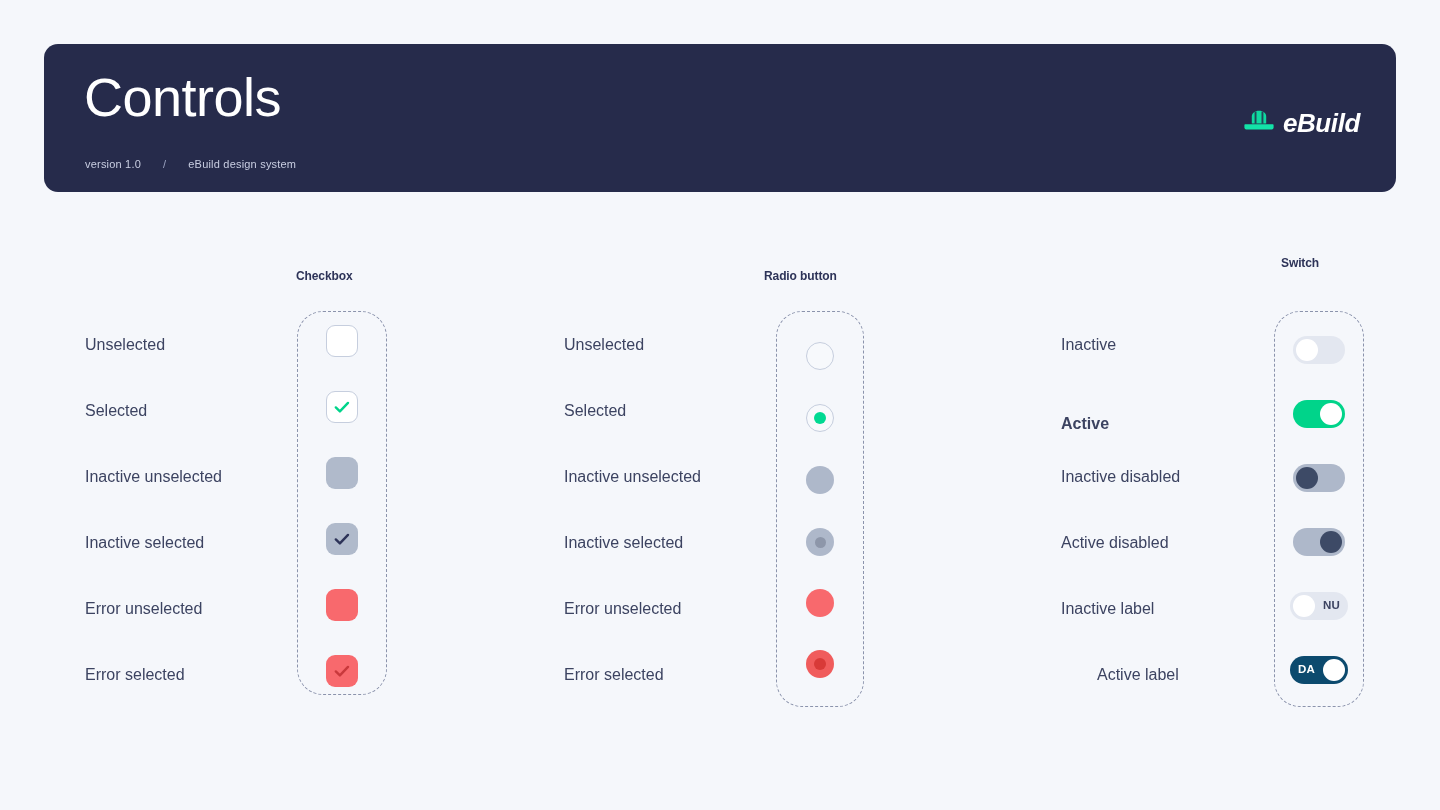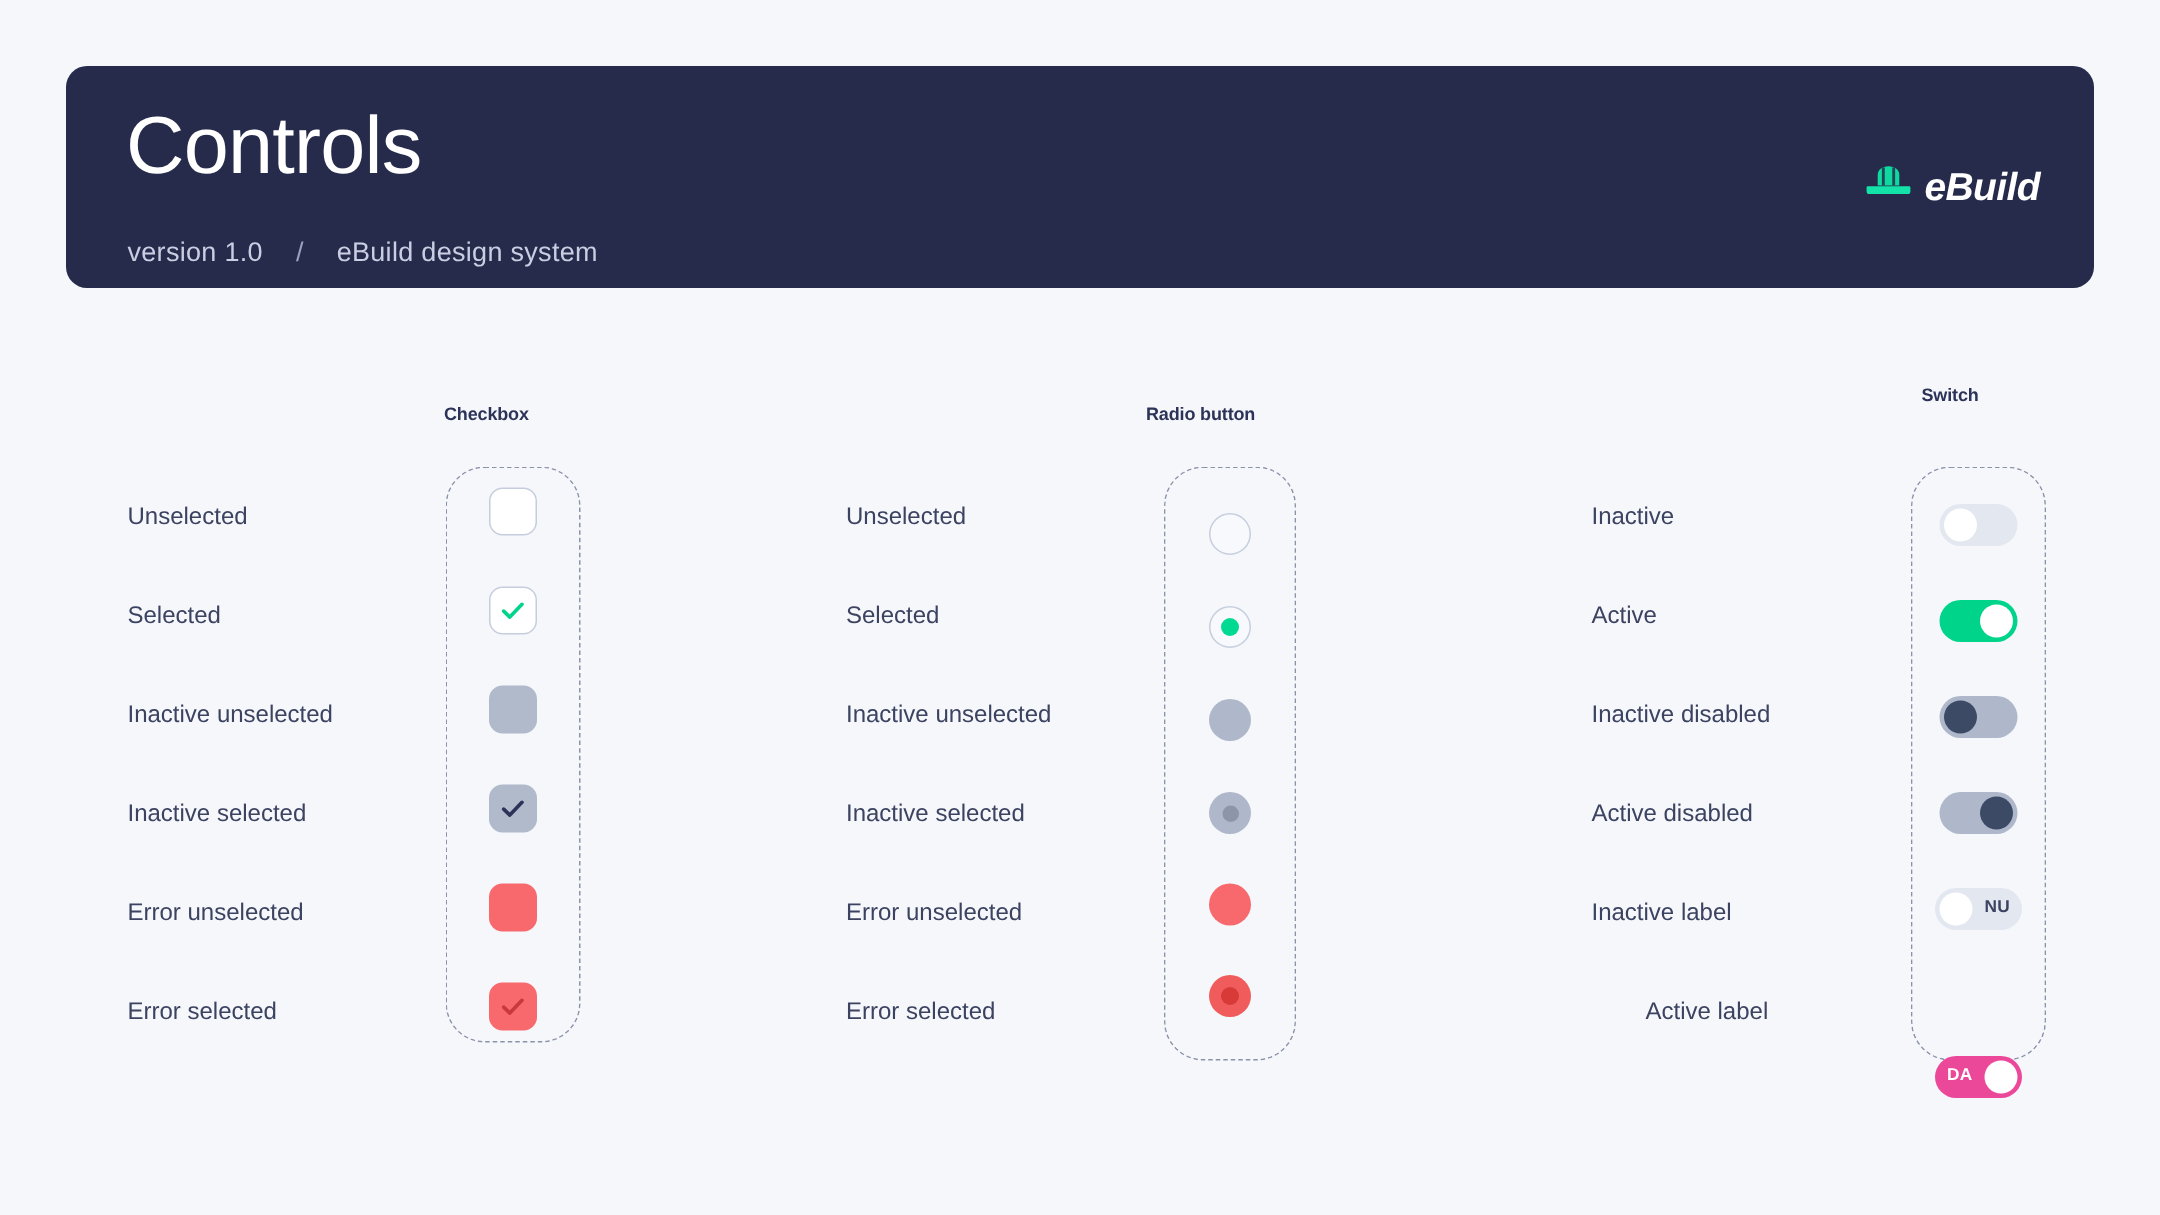--- a/index.html
+++ b/index.html
@@ -46,21 +46,21 @@
     line-height: 1.15;
   }
 
   .banner-meta {
     position: absolute;
     left: 41px;
     top: 114px;
     display: flex;
     align-items: center;
     gap: 0;
-    font-size: 18px;
+    font-size: 11px;
     color: #C9CEE2;
     letter-spacing: 0.2px;
   }
   .banner-meta .sep {
     margin: 0 22px;
     color: #9AA2C0;
   }
 
   .brand {
     position: absolute;
@@ -189,21 +189,21 @@
   .sw--inactive-disabled { background: #AEB8CA; }
   .sw--inactive-disabled .sw-thumb { left: 3px; background: #3D4A66; }
 
   .sw--active-disabled { background: #AEB8CA; }
   .sw--active-disabled .sw-thumb { right: 3px; background: #3D4A66; }
 
   .sw--inactive-label { background: #E3E7F0; }
   .sw--inactive-label .sw-thumb { left: 3px; background: #FFFFFF; }
   .sw--inactive-label .sw-text { right: 8px; color: #3C4361; }
 
-  .sw--active-label { background: #ec4899; margin-top: 48px; }
+  .sw--active-label { background: #0c4a6e; }
   .sw--active-label .sw-thumb { right: 3px; background: #FFFFFF; }
   .sw--active-label .sw-text { left: 8px; color: #FFFFFF; }
 
   .check-icon { display: block; }
 </style>
 </head>
 <body>
 
 <div class="page">
 
@@ -313,21 +313,21 @@
       <span class="rb rb--error-unselected"></span>
     </div>
 
     <div class="ctl" style="left:806px; top:650px;">
       <span class="rb rb--error-selected">
         <span class="rb-dot rb-dot--red"></span>
       </span>
     </div>
 
     <div class="row-label" style="left:1061px; top:337px;">Inactive</div>
-    <div class="row-label" style="left:1061px; top:403px;">Active</div>
+    <div class="row-label" style="left:1061px; top:416px;font-weight:bold;">Active</div>
     <div class="row-label" style="left:1061px; top:469px;">Inactive disabled</div>
     <div class="row-label" style="left:1061px; top:535px;">Active disabled</div>
     <div class="row-label" style="left:1061px; top:601px;">Inactive label</div>
     <div class="row-label" style="left:1061px; top:667px;margin-left:36px;">Active label</div>
 
     <div class="ctl" style="left:1293px; top:336px;">
       <span class="sw sw--inactive">
         <span class="sw-thumb"></span>
       </span>
     </div>

